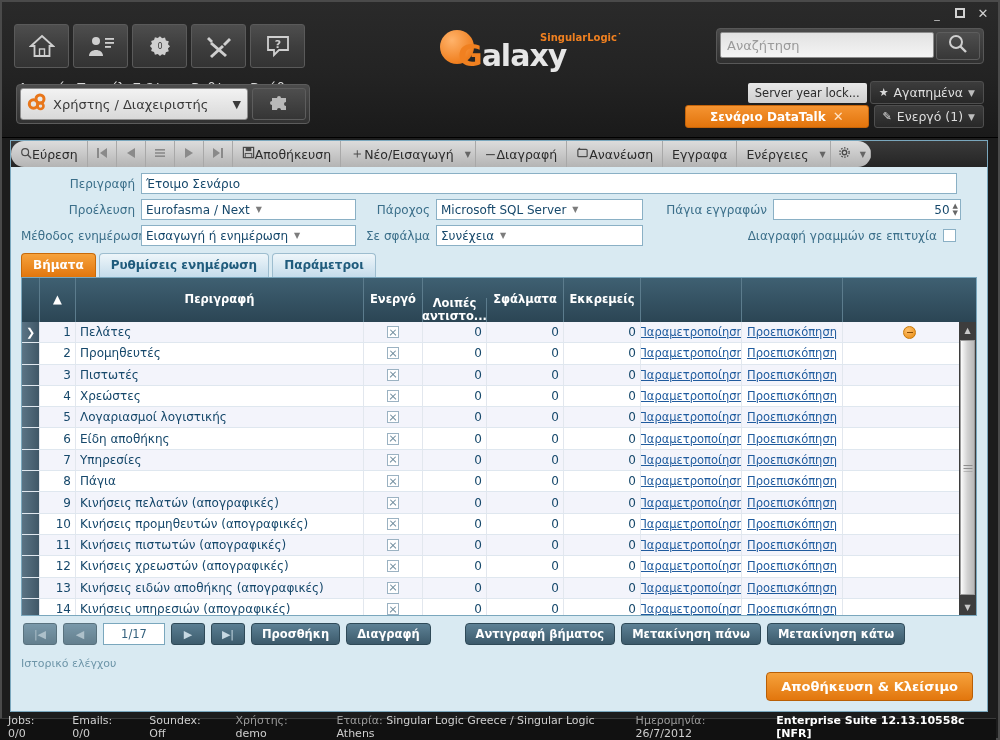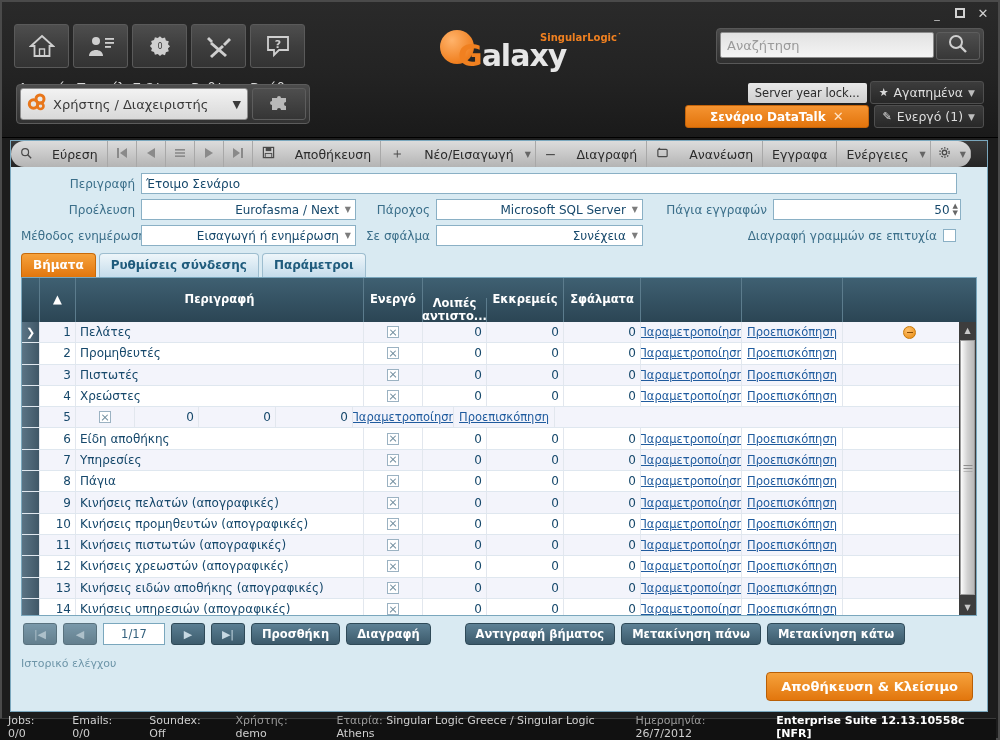--- a/index.html
+++ b/index.html
@@ -190,21 +190,21 @@
   }
   .tb-wrap {
     height: 26px;
     background: linear-gradient(to bottom, #dcdcdc, #b4b4b4);
     border-radius: 13px;
     margin: 0;
     display: flex; align-items: stretch;
     overflow: hidden;
   }
   .tb-item {
-    display: flex; align-items: center; gap: 20px;
+    display: flex; align-items: center; gap: 0;
     padding: 0 9px;
     font-size: 12.5px; color: #2b2b2b;
     border-right: 1px solid #a8a8a8;
     white-space: nowrap;
   }
   .tb-item:last-child { border-right: none; }
   .tb-item.narrow { padding: 0 7px; }
   .tb-split { padding: 0 4px 0 2px; border-right: 1px solid #a8a8a8; display:flex; align-items:center; }
   .tb-arrow { font-size: 8px; color: #666; }
 
@@ -226,21 +226,21 @@
   }
   .inp {
     height: 21px;
     border: 1px solid #8ab0c5;
     background: #fff;
     font-size: 12px; color: #16486b;
     padding: 0 4px;
     display: flex; align-items: center;
     font-family: "DejaVu Sans", sans-serif;
   }
-  .inp.sel { justify-content: flex-end; }
+  .inp.sel { justify-content: flex-start; }
   .inp .dd { color: #7c7c7c; font-size: 8px; padding-left: 6px; }
   .inp.num { justify-content: flex-end; padding-right: 2px; }
   .spin {
     display: flex; flex-direction: column; justify-content: center;
     color: #666; font-size: 7px; line-height: 7px; padding-left: 3px;
   }
   .chk {
     width: 13px; height: 13px;
     border: 1px solid #8ab0c5; background: #fff;
     display: inline-block;
@@ -678,33 +678,33 @@
         <span>Συνέχεια</span>
           <span class="dd">▼</span>
       </div>
       <div class="fld-label" style="width:300px;">Διαγραφή γραμμών σε επιτυχία</div>
       <span class="chk"></span>
     </div>
   </div>
 
   <div class="tabs">
     <div class="tab active">Βήματα</div>
-    <div class="tab">Ρυθμίσεις σύνδεσης</div>
+    <div class="tab">Ρυθμίσεις ενημέρωση</div>
     <div class="tab">Παράμετροι</div>
   </div>
 
   <div class="grid-panel">
     <div class="grid-head">
       <div class="gh" style="width:18px;"></div>
       <div class="gh" style="width:36px;">▲</div>
       <div class="gh" style="width:288px;">Περιγραφή</div>
       <div class="gh" style="width:59px;">Ενεργό</div>
       <div class="gh" style="width:64px;margin-top:20px;">Λοιπές αντιστο...</div>
+      <div class="gh" style="width:77px;">Σφάλματα</div>
       <div class="gh" style="width:77px;">Εκκρεμείς</div>
-      <div class="gh" style="width:77px;">Σφάλματα</div>
       <div class="gh" style="width:101px;"></div>
       <div class="gh" style="width:101px;"></div>
       <div class="gh" style="flex:1;border-right:none;"></div>
     </div>
     <div class="grid-body">
       <div id="rows">
           <div class="grow alt">
             <div class="gc sel" style="width: 18px;">❯</div>
             <div class="gc num" style="width: 36px;">1</div>
             <div class="gc" style="width: 288px;">Πελάτες</div>
@@ -774,20 +774,21 @@
               <span class="lnk">Παραμετροποίηση</span>
             </div>
             <div class="gc ctr" style="width: 101px;">
               <span class="lnk">Προεπισκόπηση</span>
             </div>
             <div class="gc ctr" style="flex: 1 1 0%; border-right: none;"></div>
           </div>
           <div class="grow alt">
             <div class="gc sel" style="width: 18px;"></div>
             <div class="gc num" style="width: 36px;">5</div>
+            <div class="gc" style="width: 288px;">Λογαριασμοί λογιστικής</div>
             <div class="gc ctr" style="width: 59px;">
               <span class="xbox"></span>
             </div>
             <div class="gc num" style="width: 64px;">0</div>
             <div class="gc num" style="width: 77px;">0</div>
             <div class="gc num" style="width: 77px;">0</div>
             <div class="gc ctr" style="width: 101px;">
               <span class="lnk">Παραμετροποίηση</span>
             </div>
             <div class="gc ctr" style="width: 101px;">

